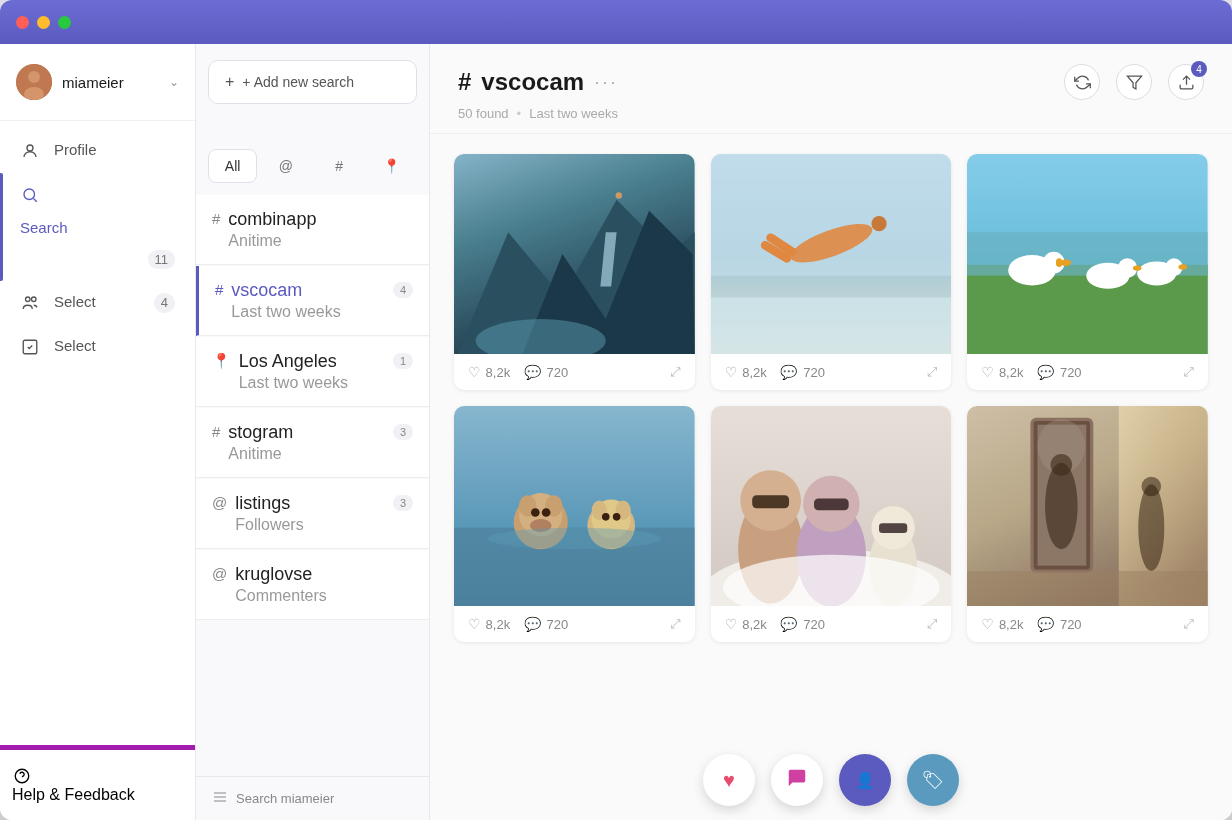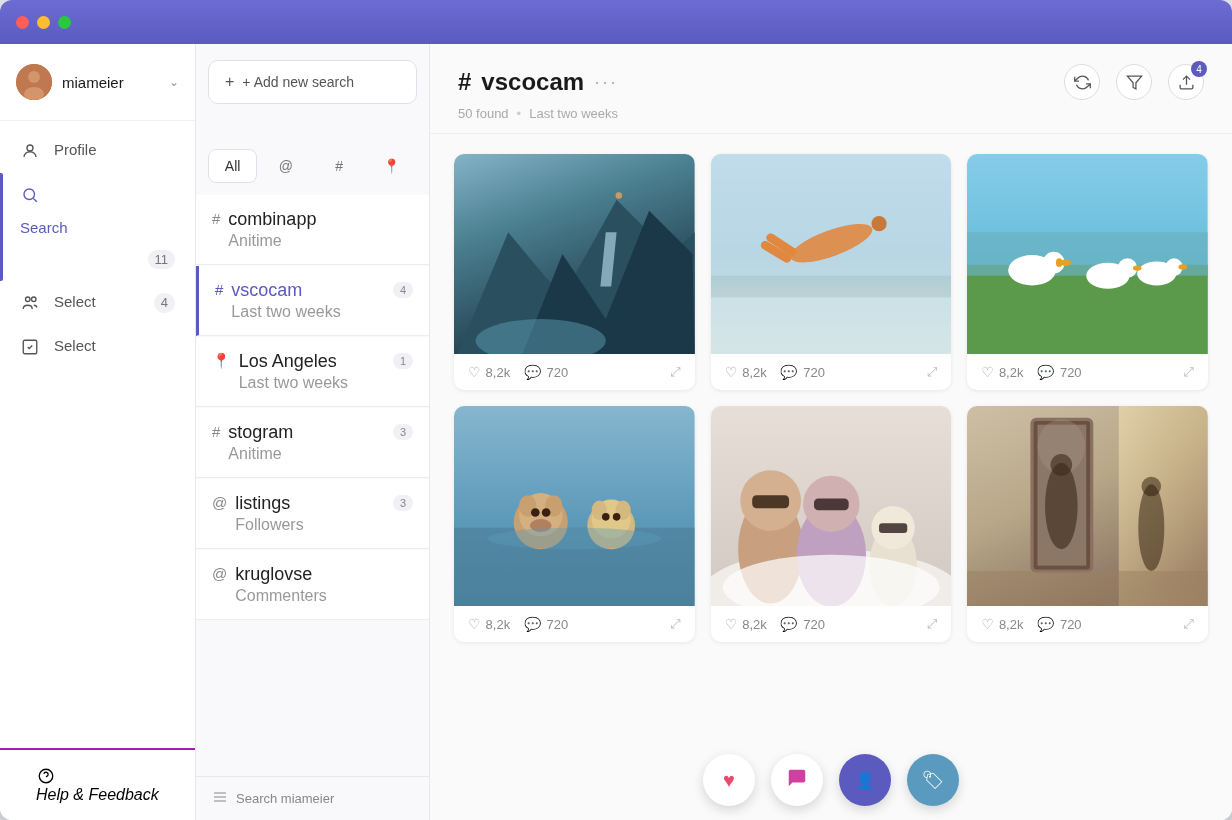--- a/index.html
+++ b/index.html
@@ -141,23 +141,22 @@
       margin-left: auto;
       background: #f0f0f5;
       color: #777;
       font-size: 13px;
       padding: 2px 7px;
       border-radius: 10px;
       font-weight: 500;
     }
 
     .nav-footer {
-      padding: 16px 36px;
-      border-top: 2px solid #a21caf;
-      font-style: italic;
+      padding: 16px 12px;
+      border-top: 5px solid #a21caf;
     }
 
     
     .search-panel {
       width: 234px;
       background: #f9f9fb;
       border-right: 1px solid #e8e8e8;
       display: flex;
       flex-direction: column;
       flex-shrink: 0;

